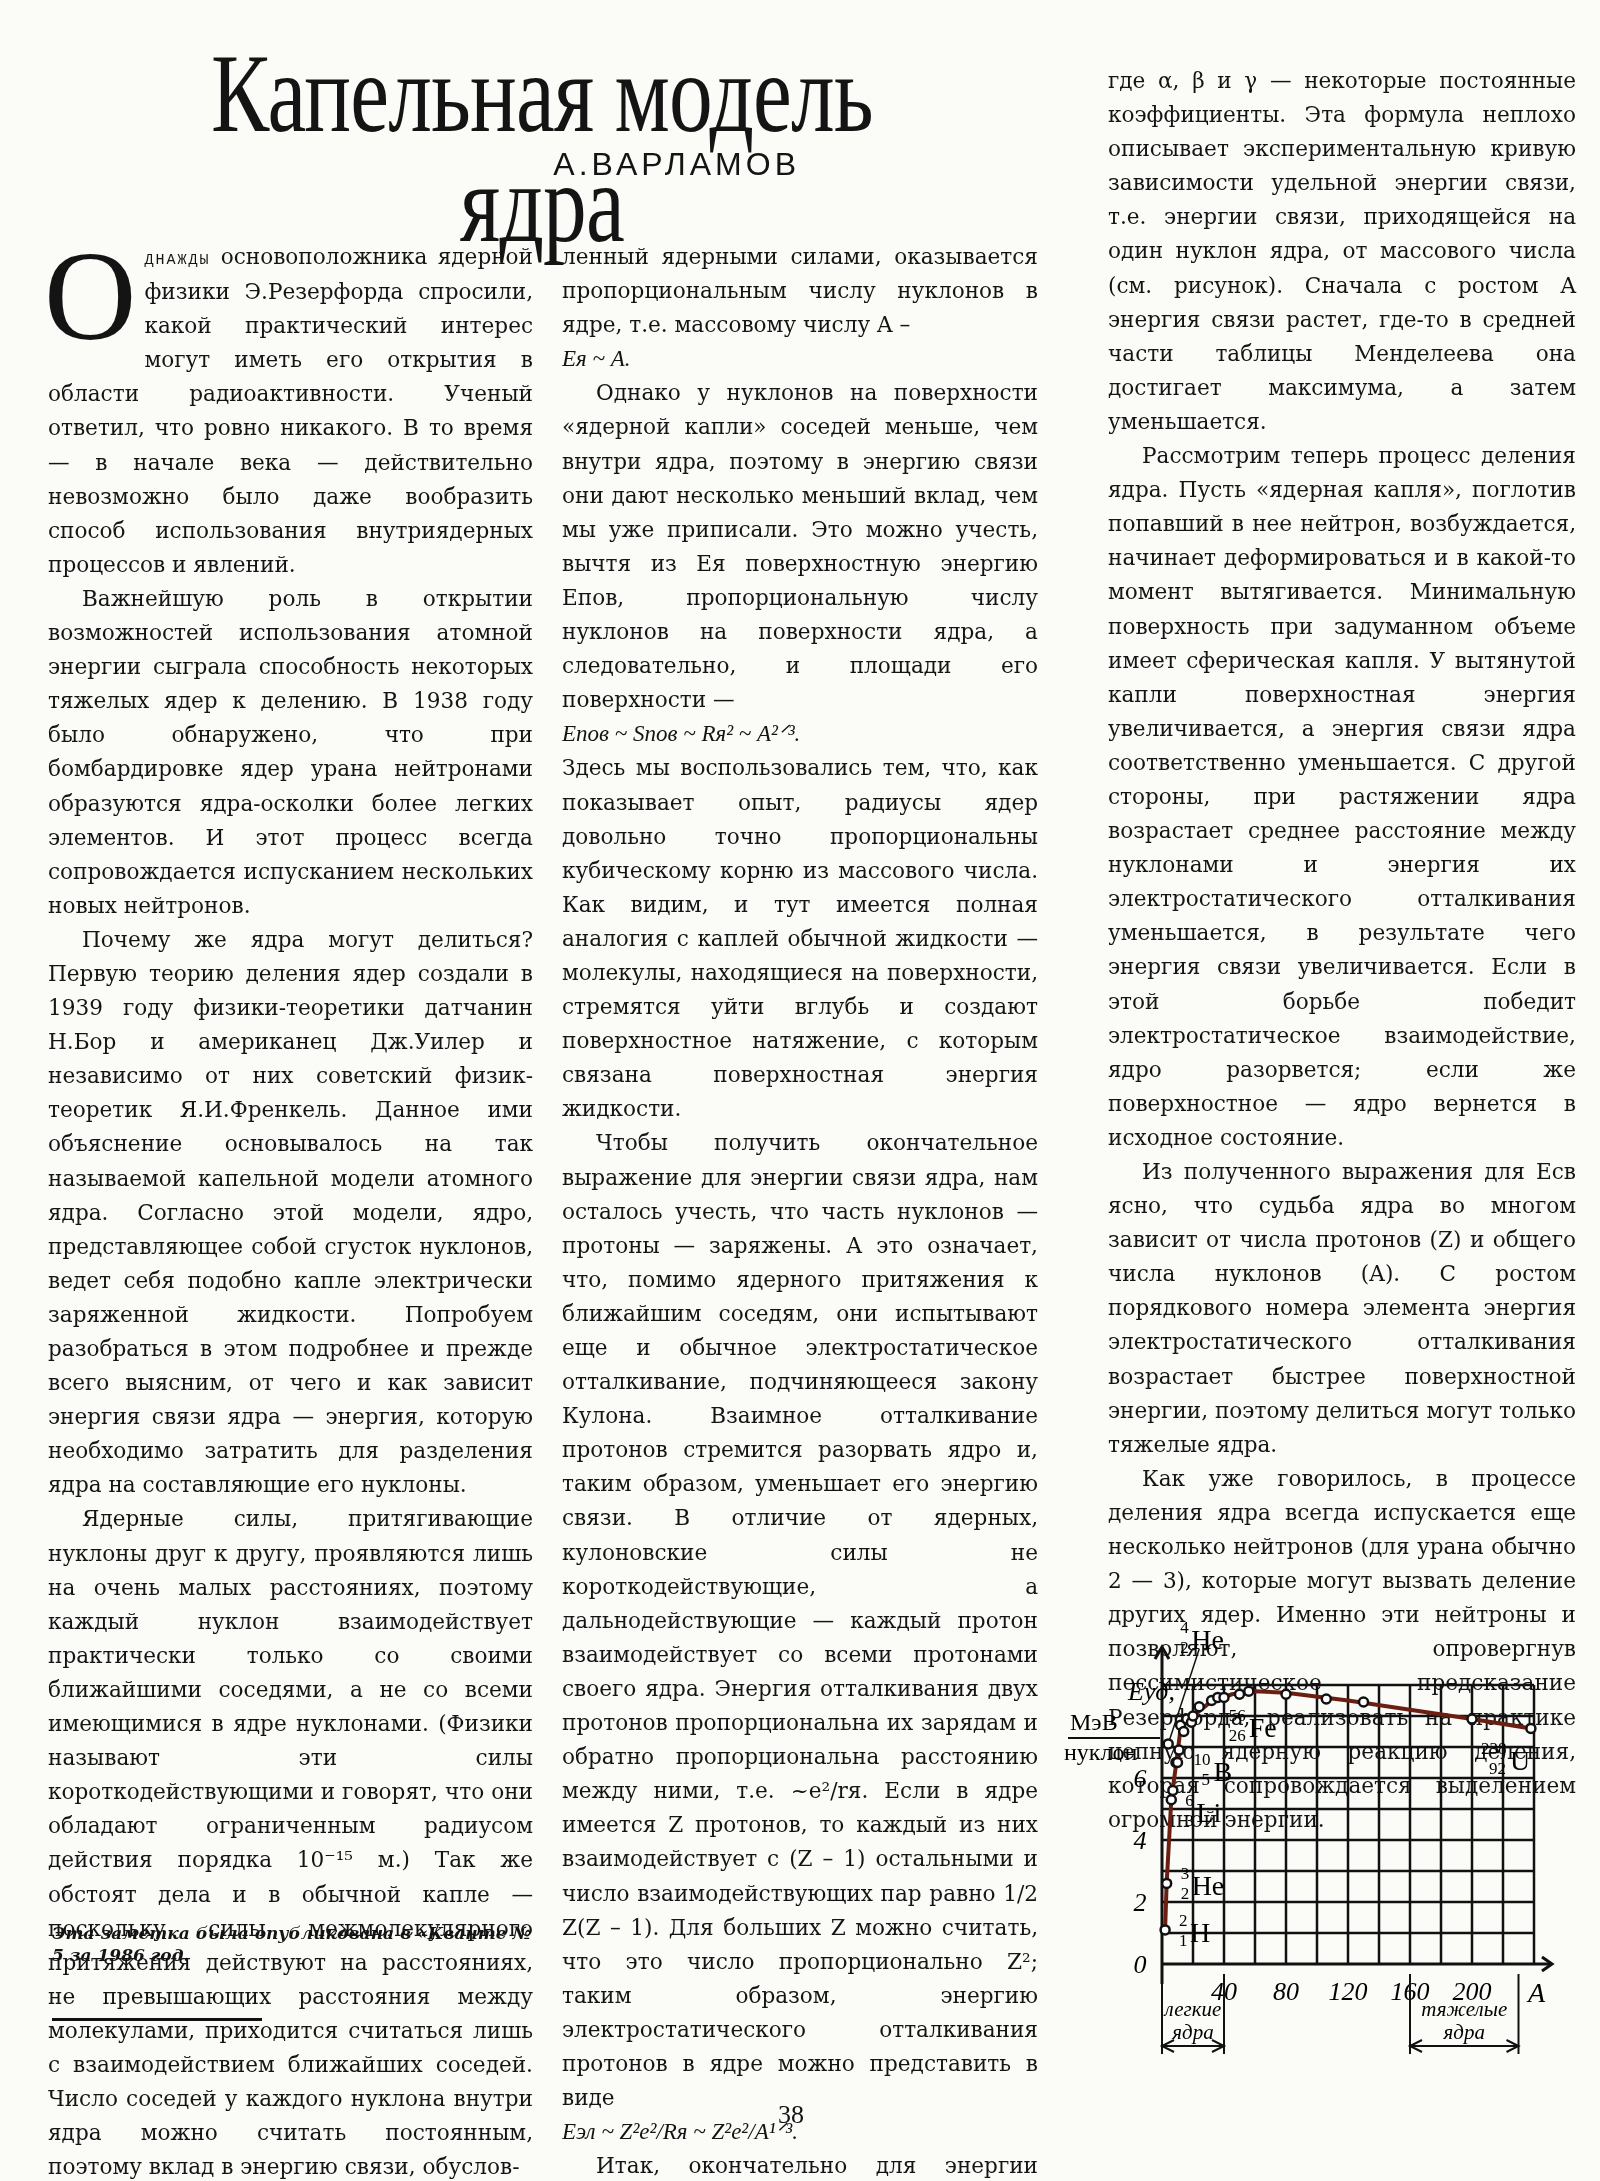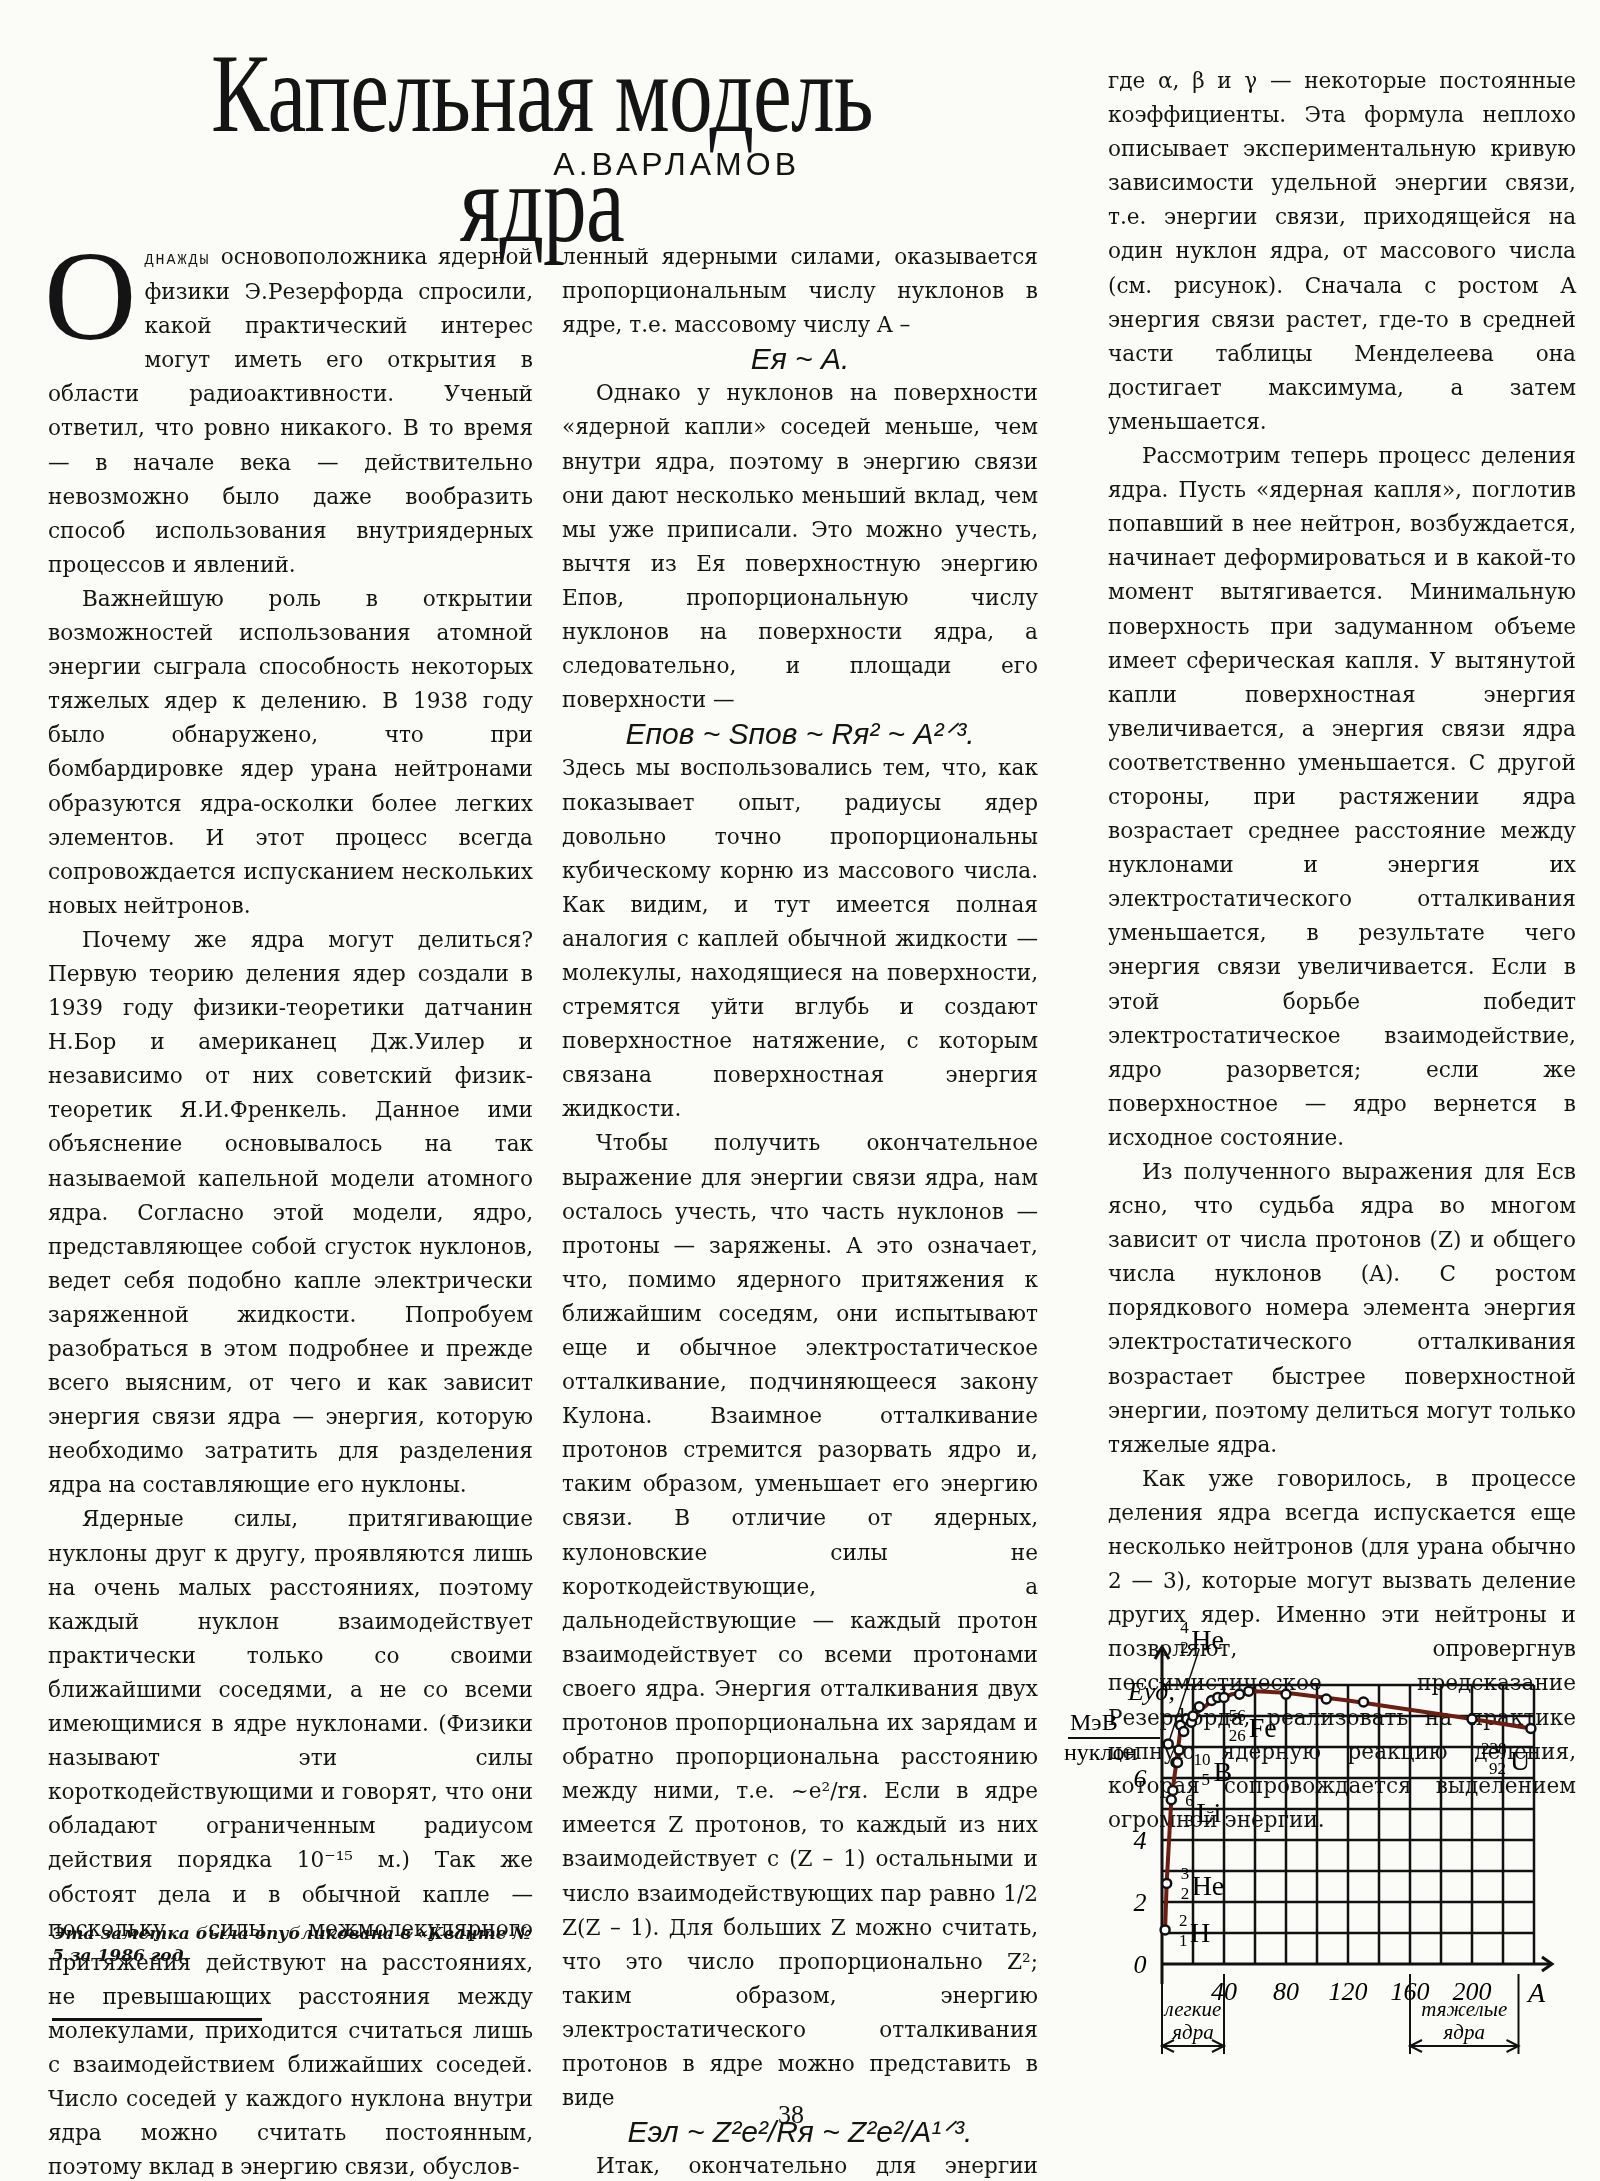--- a/index.html
+++ b/index.html
@@ -12,21 +12,21 @@
             font-family: "Liberation Sans", sans-serif; font-size: 32px; letter-spacing: 4px; }
   .col { position: absolute; font-size: 21.6px; line-height: 34.1px; text-align: justify; }
   .col p { margin: 0; text-indent: 34px; }
   .col p.noind { text-indent: 0; }
   #col1 { left: 48px; top: 240px; width: 485px; }
   #col2 { left: 562px; top: 240px; width: 476px; }
   #col3 { left: 1108px; top: 64px; width: 468px; }
   .dropcap { float: left; font-family: "Liberation Serif", serif; font-size: 128px; line-height: 100px;
              margin: 6px 8px 0 -4px; }
   .smallcaps { font-variant: small-caps; letter-spacing: 2px; font-family: Liberation Mono, monospace; }
-  .formula { text-align: center; text-indent: 0 !important; font-style: italic; font-family: Liberation Sans, sans-serif; font-size: 30px; }
+  .formula { text-indent: 0 !important; font-style: italic; font-family: Liberation Serif, serif; font-size: 23px; }
   .footnote-rule { position: absolute; left: 52px; top: 2018px; width: 210px; height: 3px; background: #111; }
   .footnote { position: absolute; left: 52px; top: 1922px; width: 480px; font-style: italic; font-weight: bold;
               font-size: 17px; line-height: 22px; font-family: "DejaVu Serif", serif; }
   .page-num { position: absolute; left: 778px; top: 2100px; font-size: 26px; font-family: "Liberation Serif", serif; }
   #chart { position: absolute; left: 1060px; top: 1610px; }
   #chart text { font-family: "Liberation Serif", serif; }
 </style>
 </head>
 <body>
 

